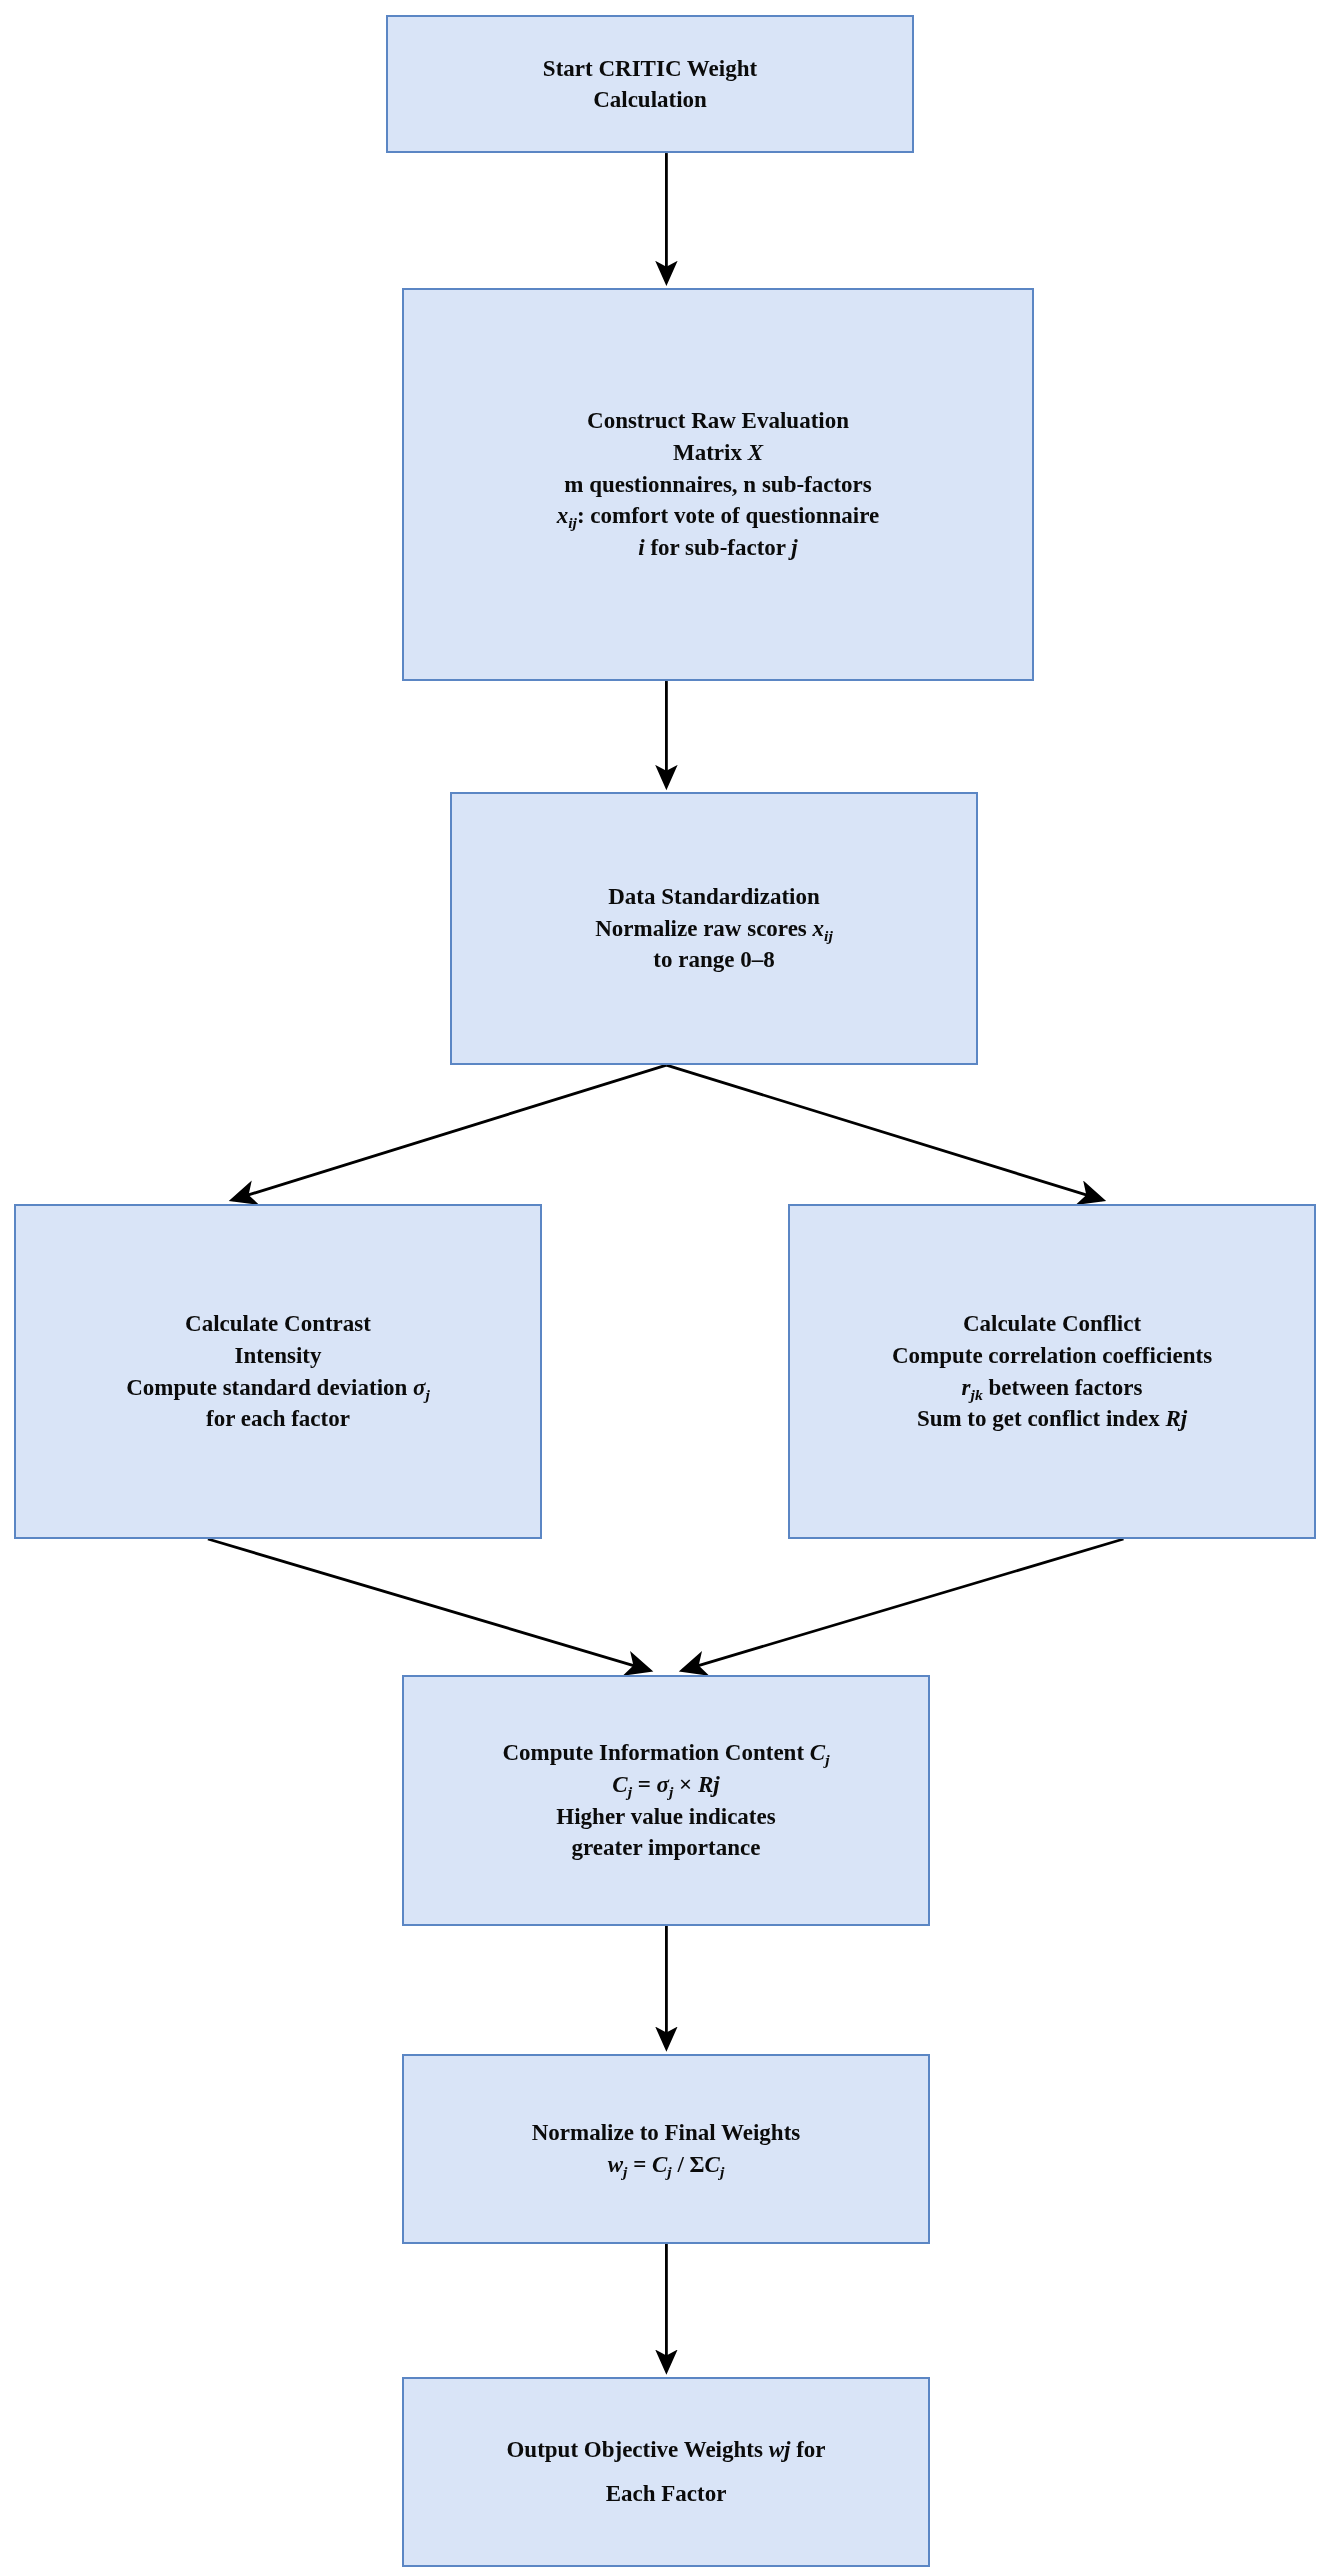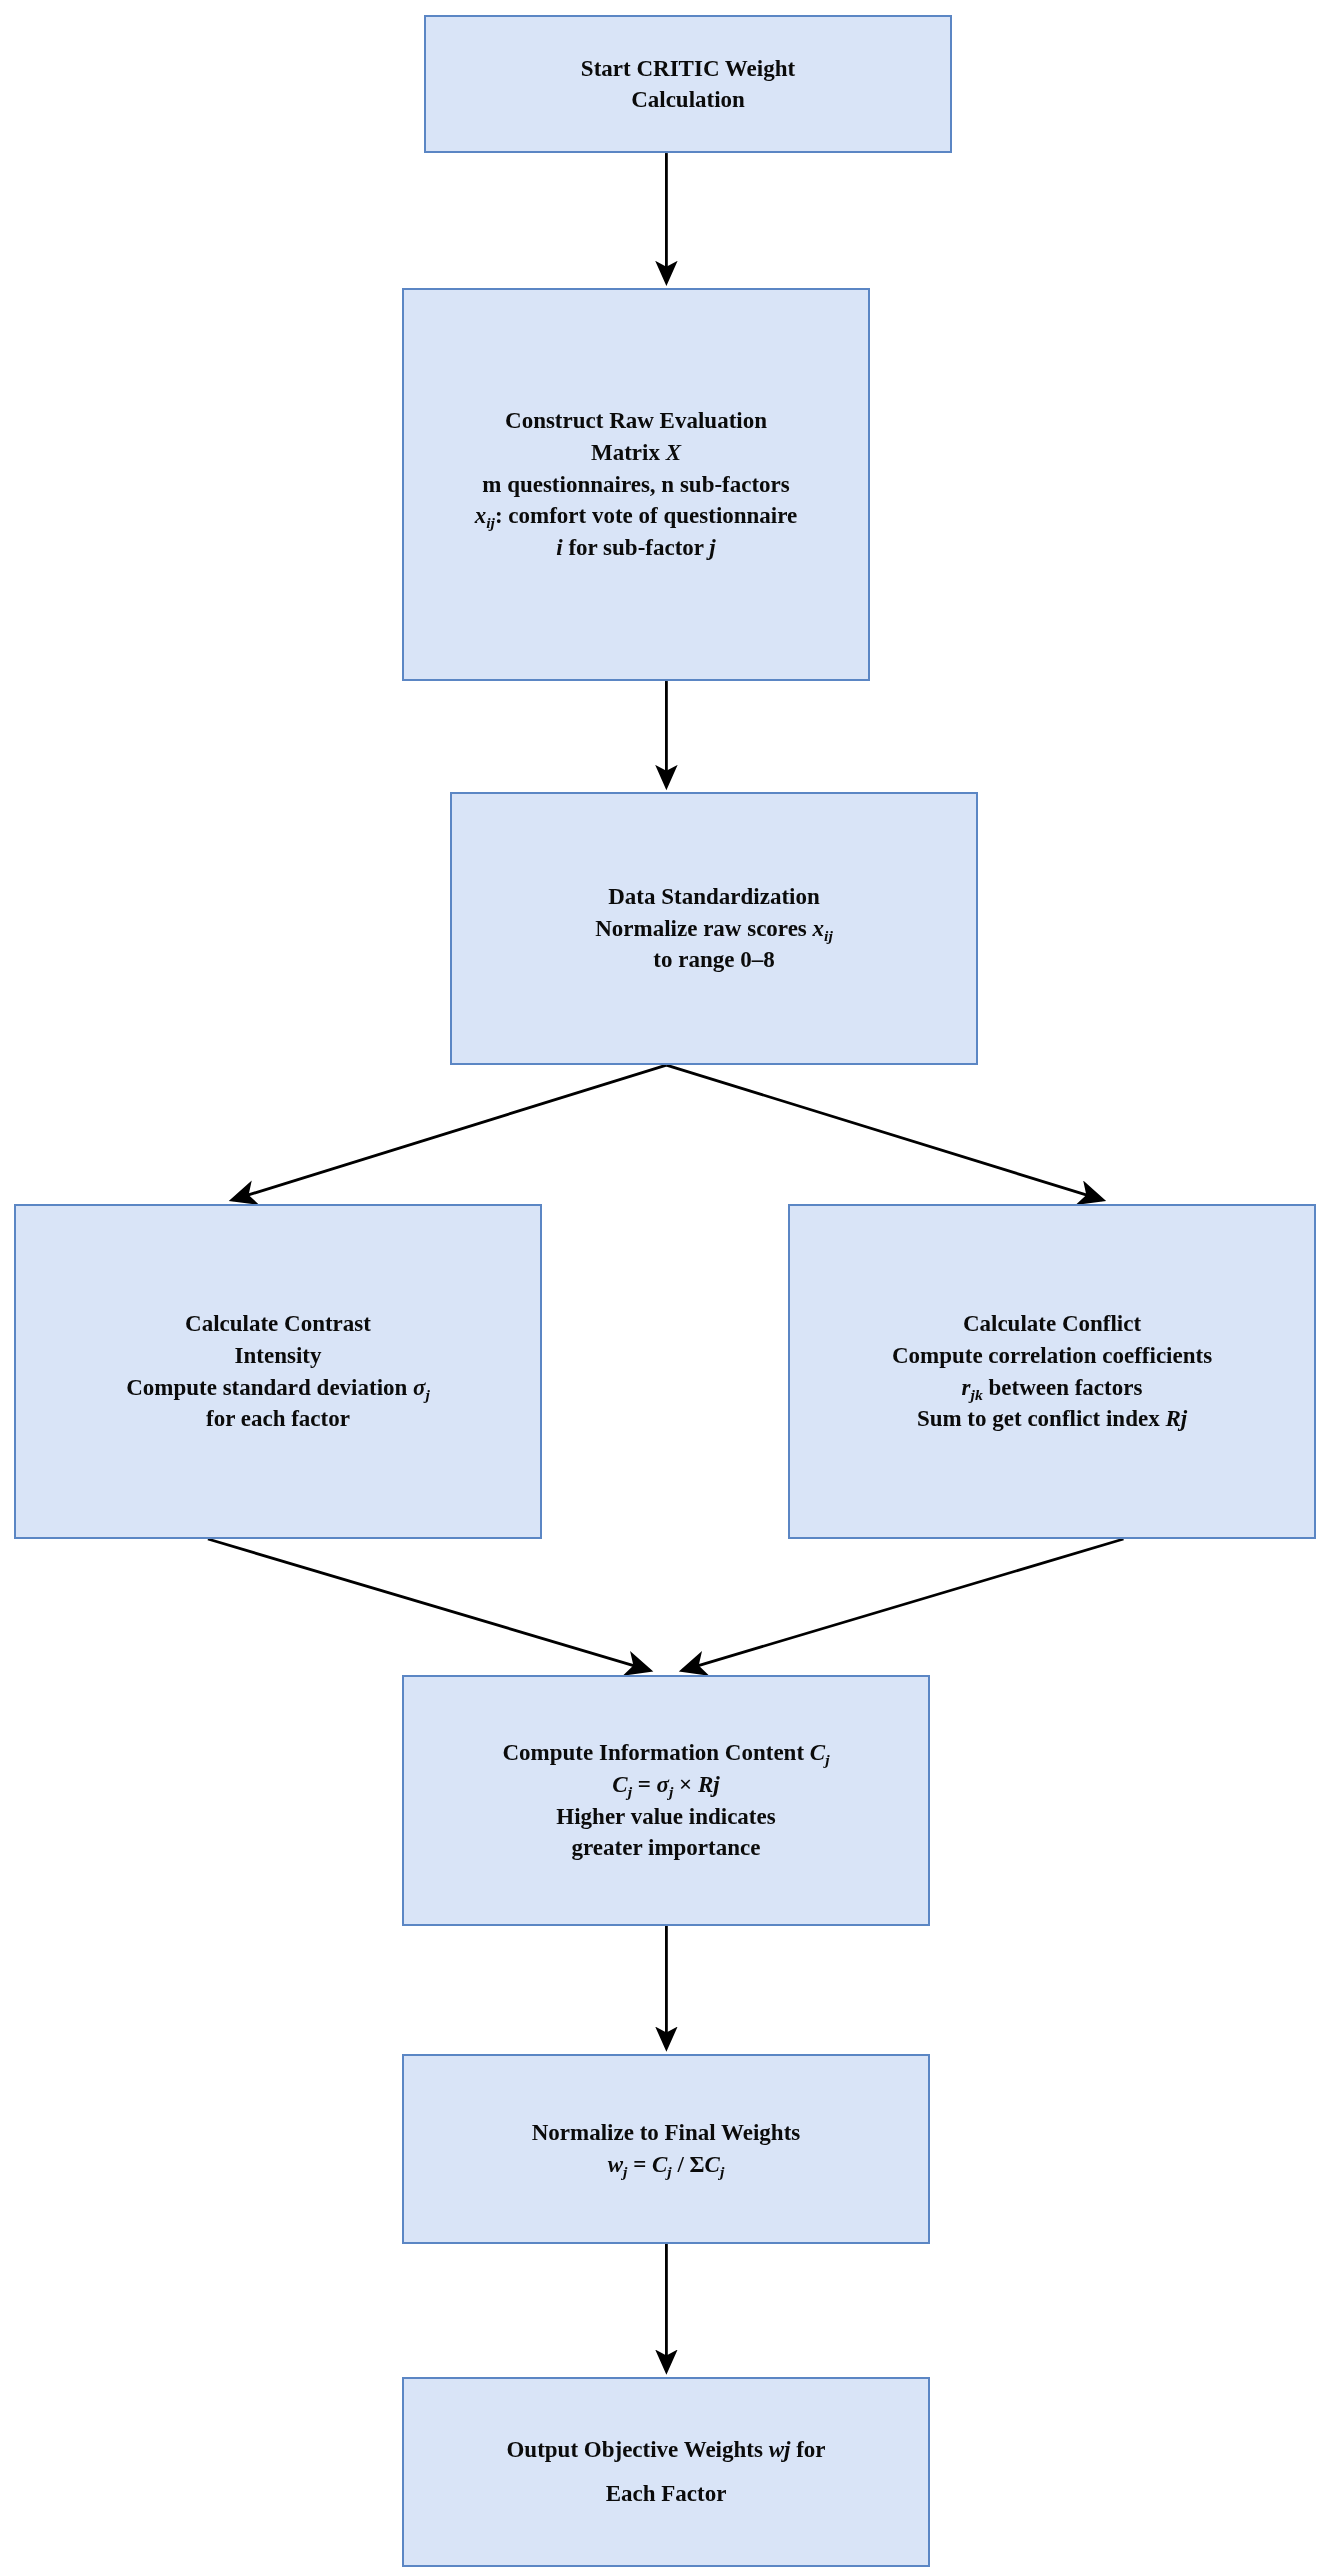--- a/index.html
+++ b/index.html
@@ -46,22 +46,22 @@
   }
   .arrow-layer {
     position: absolute;
     left: 0;
     top: 0;
     width: 1330px;
     height: 2576px;
     pointer-events: none;
   }
   
-  #box-start      { left: 424px;  top: 15.4px;   width: 528px; height: 138px; }
-  #box-matrix     { left: 402px;  top: 288px;  width: 468px; height: 393px; }
+  #box-start      { left: 386px;  top: 15.4px;   width: 528px; height: 138px; }
+  #box-matrix     { left: 402px;  top: 288px;  width: 632px; height: 393px; }
   #box-standard   { left: 402px;  top: 792px; width: 528px; height: 273px; margin-left: 48px; }
   #box-contrast   { left: 14px;   top: 1204px; width: 528px; height: 335px; }
   #box-conflict   { left: 788px; top: 1204px; width: 528px; height: 335px; align-items: center; }
   #box-info       { left: 402px;  top: 1675px; width: 528px; height: 251px; }
   #box-normalize  { left: 402px;  top: 2054px; width: 528px; height: 190px; }
   #box-output     { left: 402px;  top: 2377px; width: 528px; height: 190px; gap: 12px; }
 </style>
 </head>
 <body>
 

